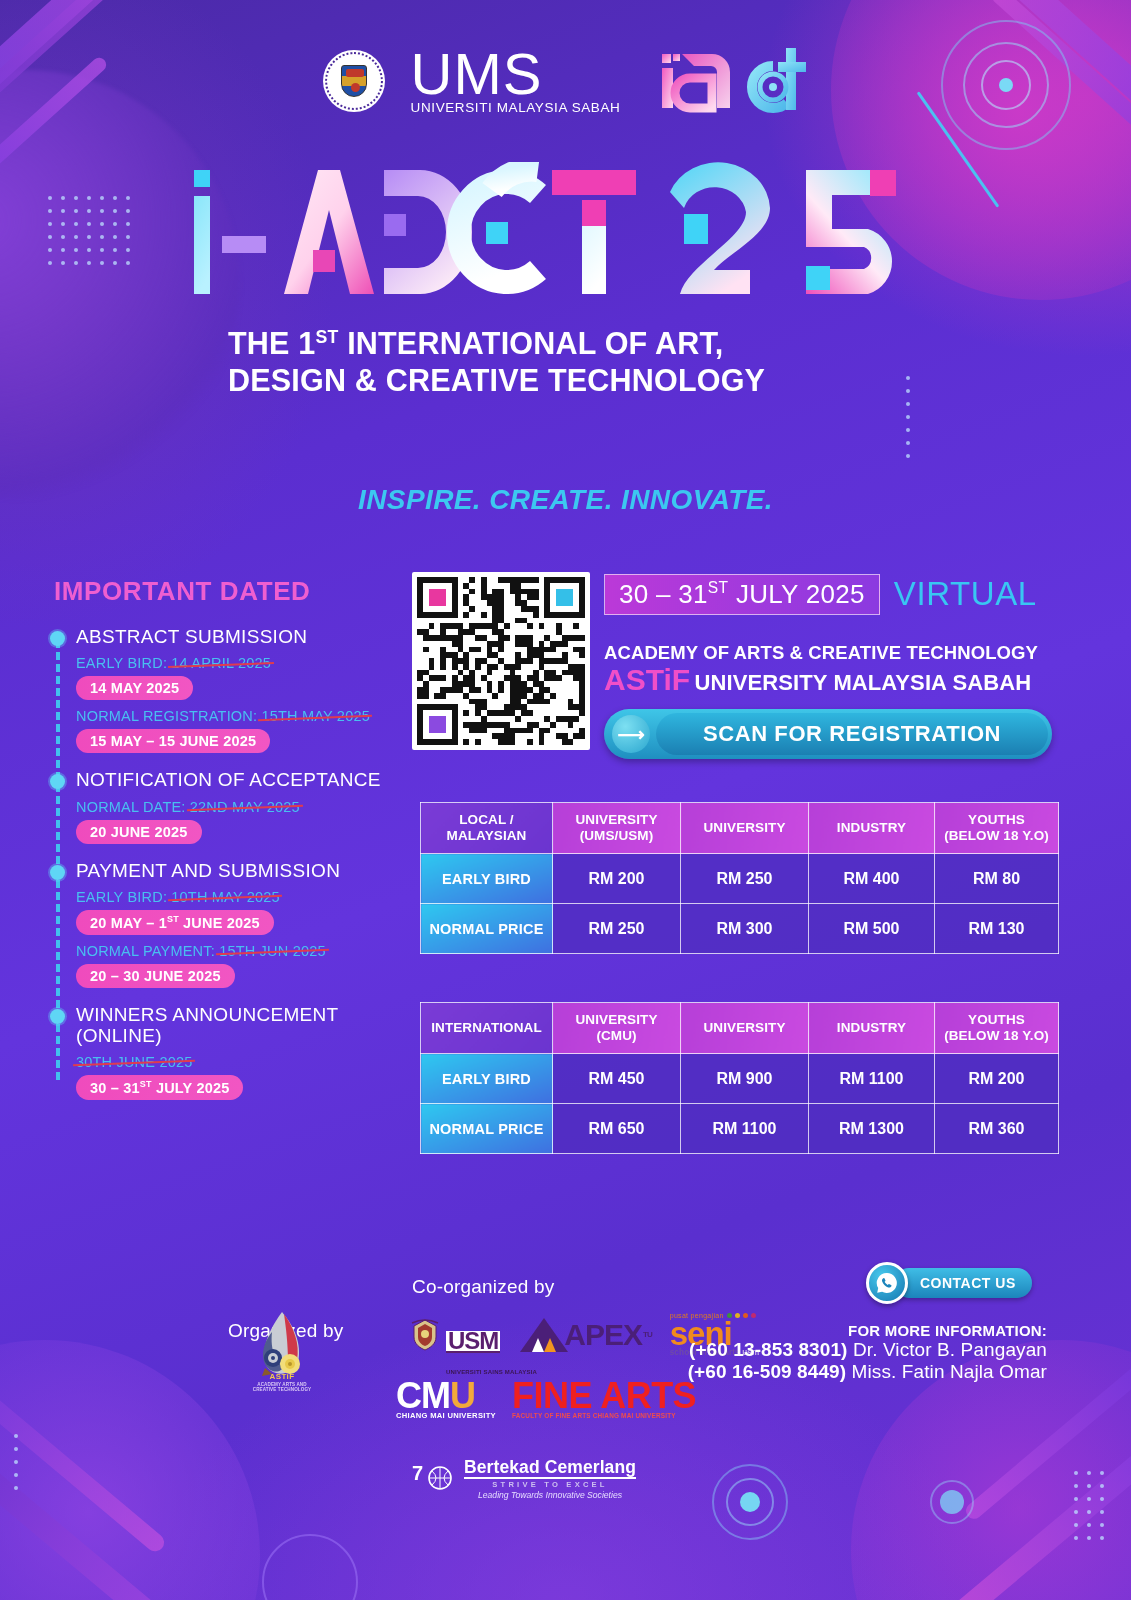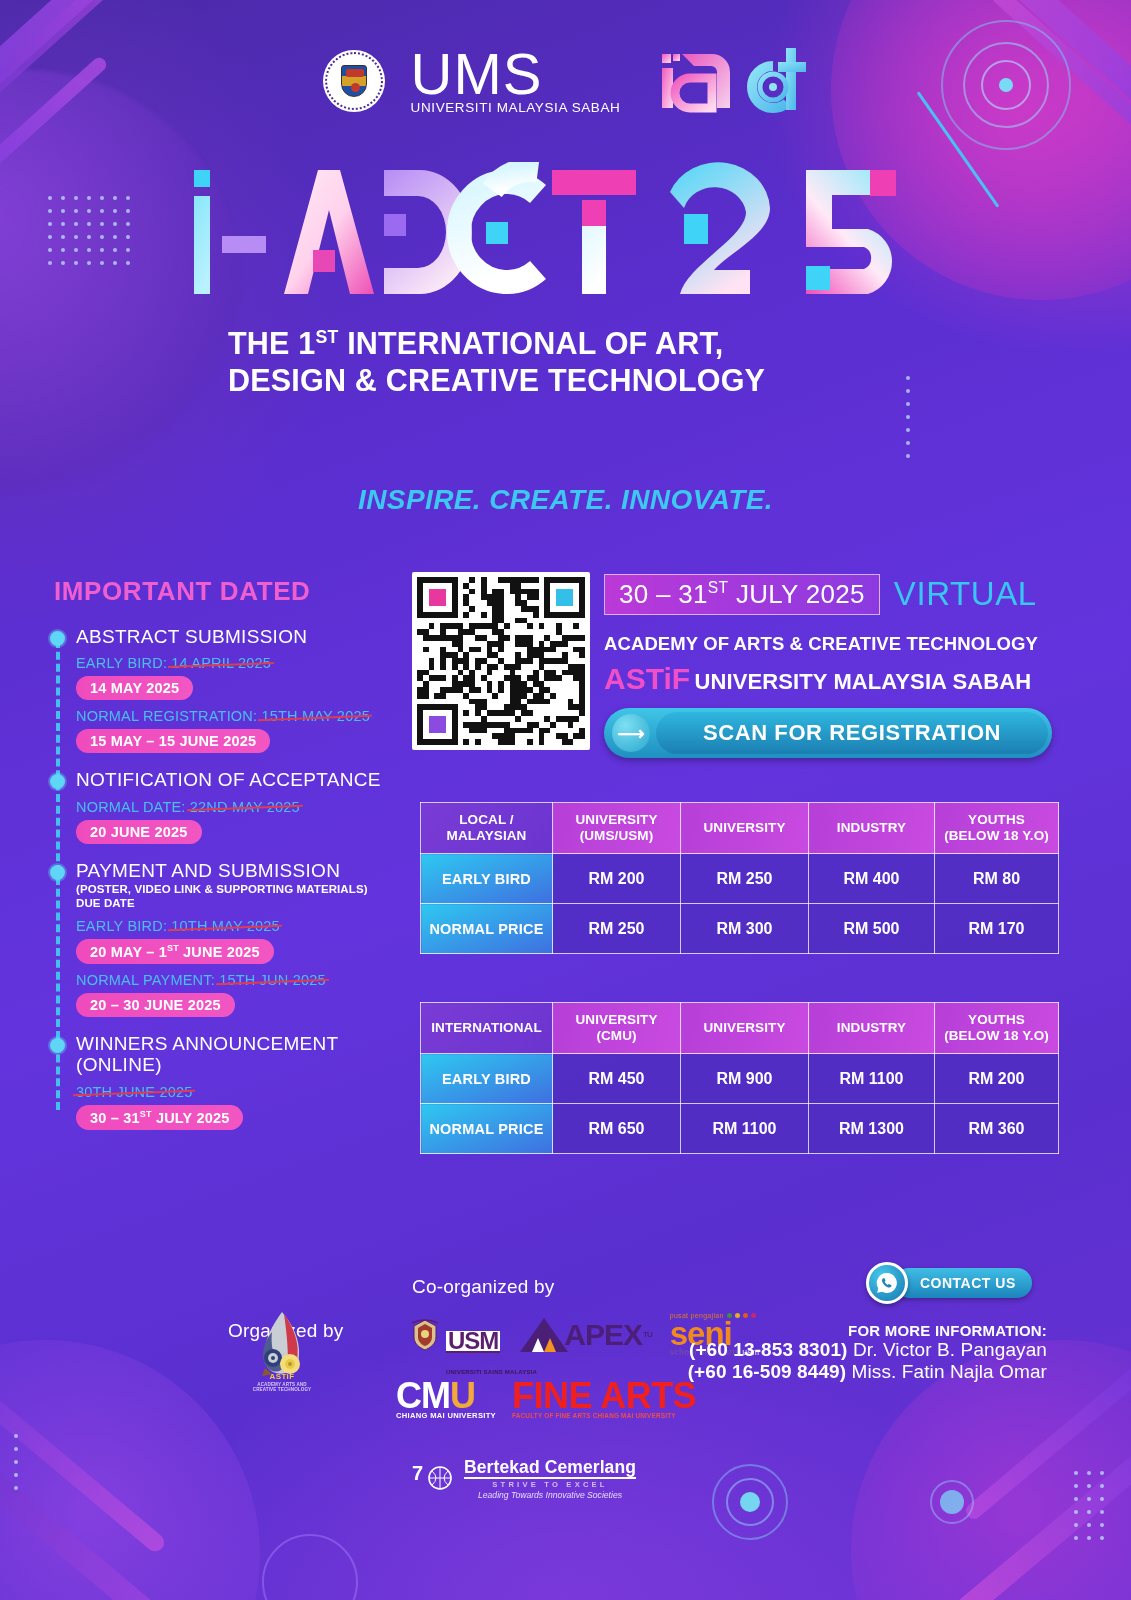--- a/index.html
+++ b/index.html
@@ -120,22 +120,22 @@
 
   .event-info{position:absolute;left:604px;top:574px;width:460px}
   .date-row{display:flex;align-items:center;gap:14px}
   .date-box{
     padding:5px 14px 6px;border:1px solid rgba(255,255,255,.6);
     background:linear-gradient(90deg,#bb39d8,#8b3ae0);
     color:#fff;font-size:26px;font-weight:400;letter-spacing:.3px;line-height:1.05;
   }
   .date-box sup{font-size:.6em;vertical-align:super}
   .virtual{color:#39c6f2;font-size:33px;font-weight:400;letter-spacing:.6px}
-  .acad{color:#fff;font-size:18.5px;font-weight:bold;letter-spacing:.1px;margin-top:18px;line-height:1.15}
-  .astif-line{margin-top:8px;line-height:1.1;white-space:nowrap}
+  .acad{color:#fff;font-size:18.5px;font-weight:bold;letter-spacing:.1px;margin-top:27px;line-height:1.15}
+  .astif-line{margin-top:0;line-height:1.1;white-space:nowrap}
   .astif{color:#f04fc8;font-size:30px;font-weight:bold;letter-spacing:0}
   .umsline{color:#fff;font-size:22px;font-weight:bold;letter-spacing:.1px}
   .scan-btn{
     margin-top:13px;width:448px;height:50px;border-radius:26px;position:relative;
     background:linear-gradient(180deg,#3fc6e8,#1f8fc0);
     box-shadow:0 3px 7px rgba(0,0,0,.3);display:flex;align-items:center;padding:4px;
   }
   .scan-inner{
     flex:1;height:100%;border-radius:24px;background:linear-gradient(180deg,#2fb6df,#1b7fb2);
     display:flex;align-items:center;justify-content:center;margin-left:48px;
@@ -462,21 +462,20 @@
           <div class="tl-row"><div class="tl-old">NORMAL REGISTRATION: <span class="strike">15TH MAY 2025</span></div><div class="pill">15 MAY – 15 JUNE 2025</div></div>
         </div>
         <div class="tl-item">
           <div class="tl-dot"></div>
           <div class="tl-head">NOTIFICATION OF ACCEPTANCE</div>
           <div class="tl-row"><div class="tl-old">NORMAL DATE: <span class="strike">22ND MAY 2025</span></div><div class="pill">20 JUNE 2025</div></div>
         </div>
         <div class="tl-item">
           <div class="tl-dot"></div>
           <div class="tl-head">PAYMENT AND SUBMISSION</div>
-          <div class="tl-note">(POSTER, VIDEO LINK &amp; SUPPORTING MATERIALS)<br>DUE DATE</div>
           <div class="tl-row"><div class="tl-old">EARLY BIRD: <span class="strike">10TH MAY 2025</span></div><div class="pill">20 MAY – 1<sup>ST</sup> JUNE 2025</div></div>
           <div class="tl-row"><div class="tl-old">NORMAL PAYMENT: <span class="strike">15TH JUN 2025</span></div><div class="pill">20 – 30 JUNE 2025</div></div>
         </div>
         <div class="tl-item">
           <div class="tl-dot"></div>
           <div class="tl-head">WINNERS ANNOUNCEMENT<br>(ONLINE)</div>
           <div class="tl-row"><div class="tl-old"><span class="strike">30TH JUNE 2025</span></div><div class="pill">30 – 31<sup>ST</sup> JULY 2025</div></div>
         </div>
       </div>
   </div>
@@ -946,21 +945,21 @@
           <td>RM 200</td>
           <td>RM 250</td>
           <td>RM 400</td>
           <td>RM 80</td>
         </tr>
         <tr>
           <td class="rowhead">NORMAL PRICE</td>
           <td>RM 250</td>
           <td>RM 300</td>
           <td>RM 500</td>
-          <td>RM 170</td>
+          <td>RM 130</td>
         </tr>
       </tbody>
   </table>
 
   <table class="ptable t2" id="table-1">
     <colgroup>
         <col class="c0">
         <col class="c1">
         <col class="c2">
         <col class="c3">

